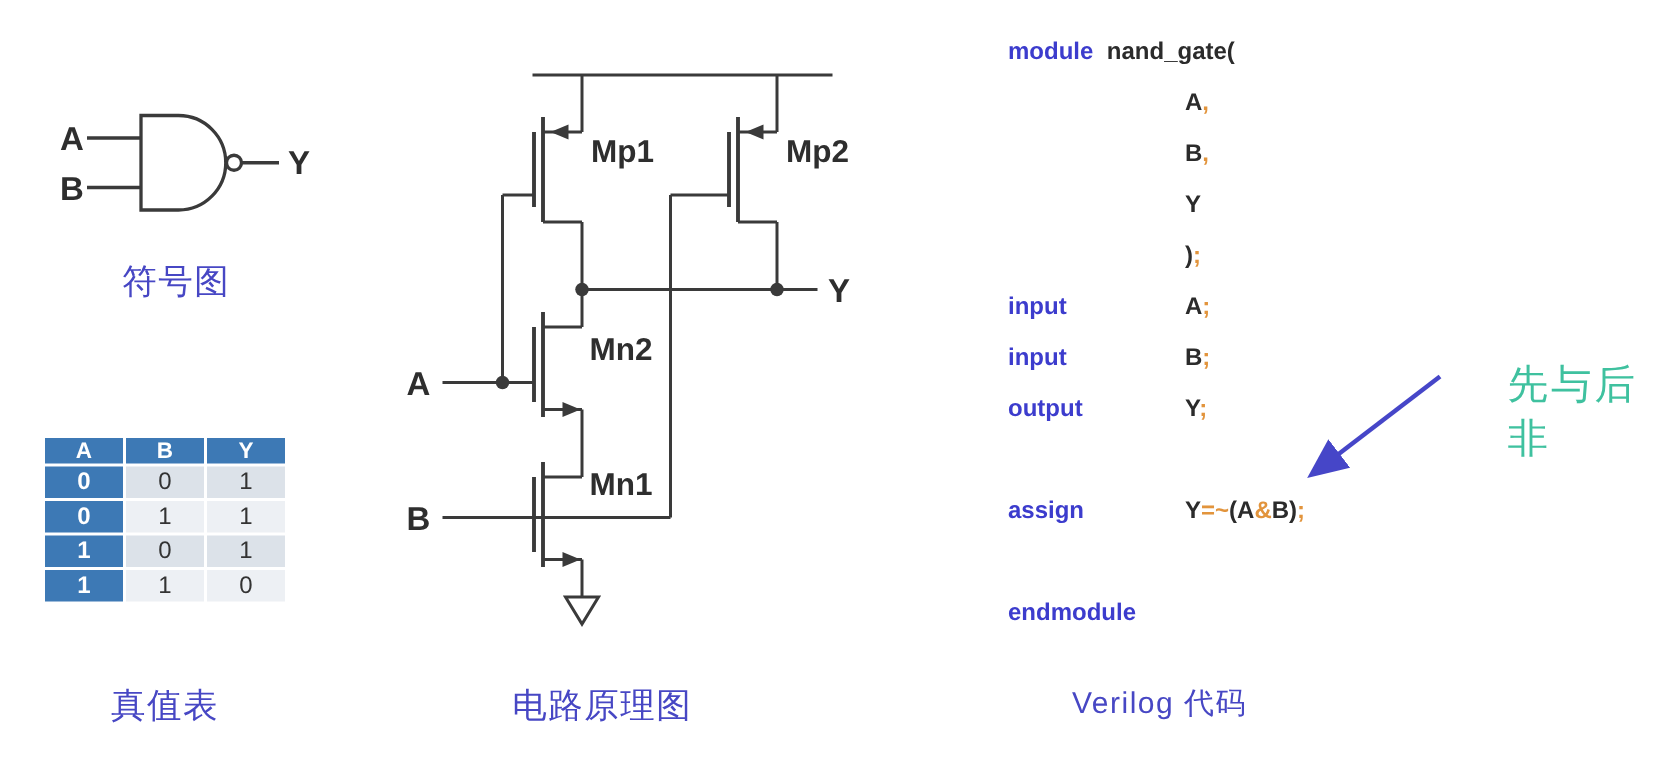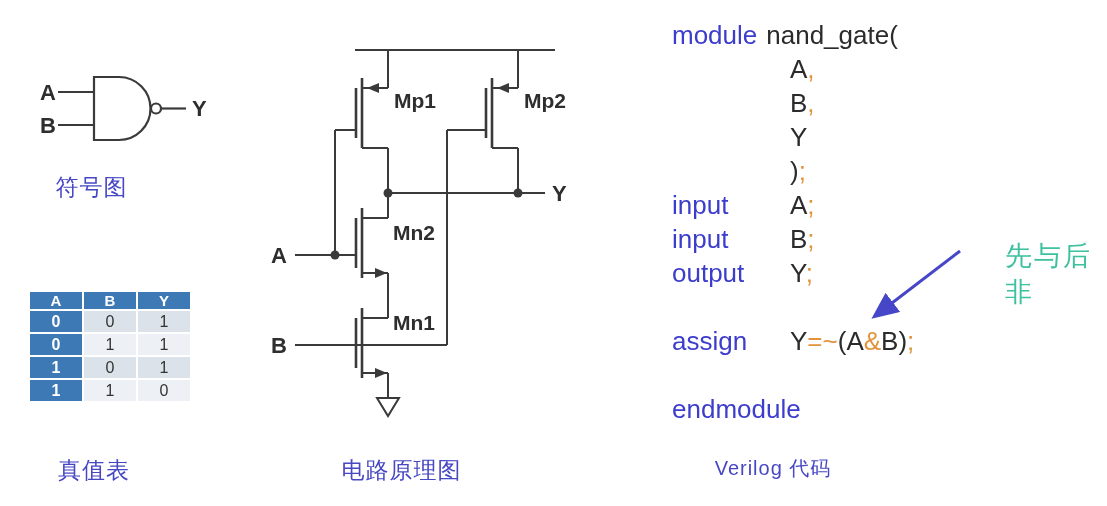--- a/index.html
+++ b/index.html
@@ -29,21 +29,21 @@
     width:52px;height:21px;text-align:center;font-size:16px;padding:0;
     color:#333;
   }
   table.truth td.col-a{
     background:var(--accent-blue);color:#fff;font-weight:bold;
   }
   table.truth tr.shade-a td:not(.col-a){background:var(--cell-a);}
   table.truth tr.shade-b td:not(.col-b):not(.col-a){background:var(--cell-b);}
   
   .code{
-    font-size:26px;font-weight:normal;line-height:34px;white-space:pre;
+    font-size:16px;font-weight:bold;line-height:34px;white-space:pre;
   }
   .code-line{height:34px;}
   .kw-col{display:inline-block;width:118px;}
   .kw-inline{margin-right:9px;}
   .tok-kw{color:var(--kw);}
   .tok-id{color:var(--ink);}
   .tok-op{color:var(--op);}
   .annotation-green{
     color:var(--green);font-size:27px;font-weight:500;letter-spacing:2px;margin-left:37px;
   }
@@ -59,21 +59,21 @@
     <line x1="30" y1="28" x2="66" y2="28"></line>
     <line x1="30" y1="61" x2="66" y2="61"></line>
     <path d="M66 13 H91 A31.5 31.5 0 0 1 91 76 H66 Z"></path>
     <circle cx="128" cy="44.5" r="5"></circle>
     <line x1="133" y1="44.5" x2="158" y2="44.5"></line>
   </g>
   <text class="pin" x="12" y="36">A</text>
   <text class="pin" x="12" y="69">B</text>
   <text class="pin" x="164" y="52">Y</text>
 </svg>
-<div class="abs caption" style="left:14px;top:172px;width:155px">符号图</div>
+<div class="abs caption" style="left:40px;top:172px;width:155px">符号图</div>
 
 <table class="truth abs" style="left:28px;top:290px">
   <tbody>
       <tr>
     <th>A</th>
     <th>B</th>
     <th>Y</th>
   </tr>
   <tr class="shade-a">
     <td class="col-a">0</td>
@@ -90,21 +90,21 @@
     <td>0</td>
     <td>1</td>
   </tr>
   <tr class="shade-b">
     <td class="col-a">1</td>
     <td>1</td>
     <td>0</td>
   </tr>
 </tbody>
   </table>
-<div class="abs caption" style="left:12px;top:455px;width:164px">真值表</div>
+<div class="abs caption" style="left:28px;top:455px;width:164px">真值表</div>
 
 <svg class="abs" style="left:250px;top:30px" width="340" height="400" viewBox="0 0 340 400">
   <g stroke="var(--wire)" stroke-width="2" fill="none">
 
     <line x1="105" y1="20" x2="305" y2="20"></line>
 
     <g>
       <line x1="138" y1="20" x2="138" y2="58"></line>
       <line x1="112" y1="58" x2="138" y2="58"></line>
       <line x1="112" y1="48" x2="112" y2="118" stroke-width="2.6"></line>

